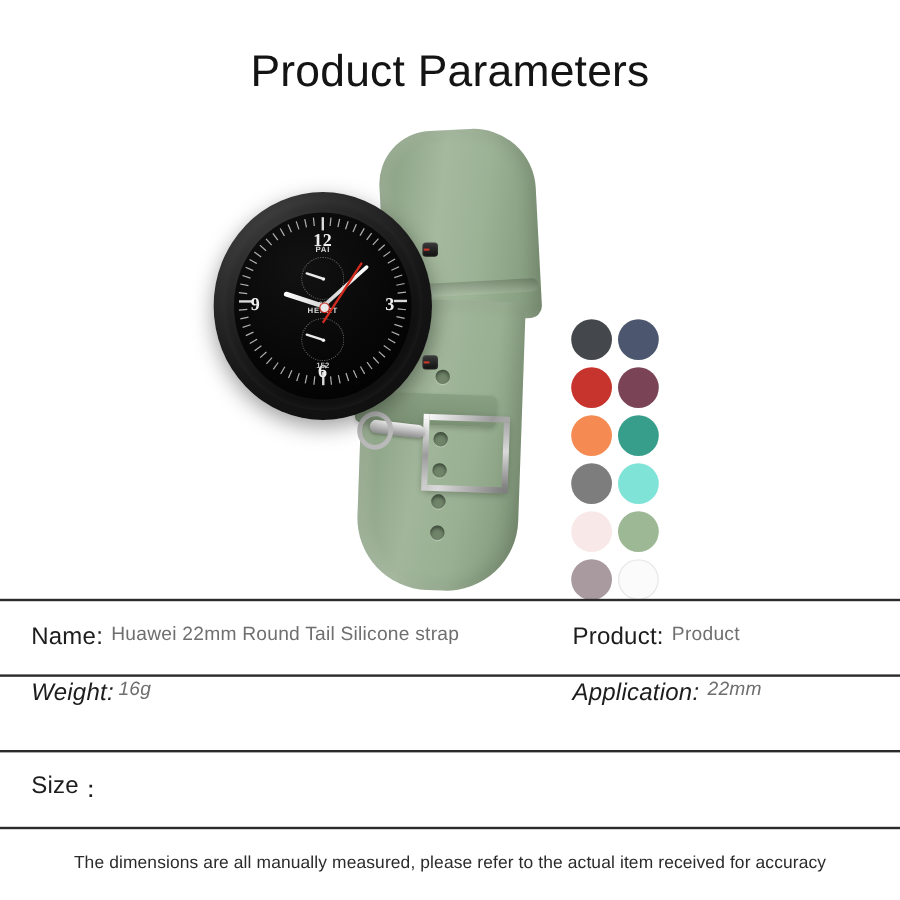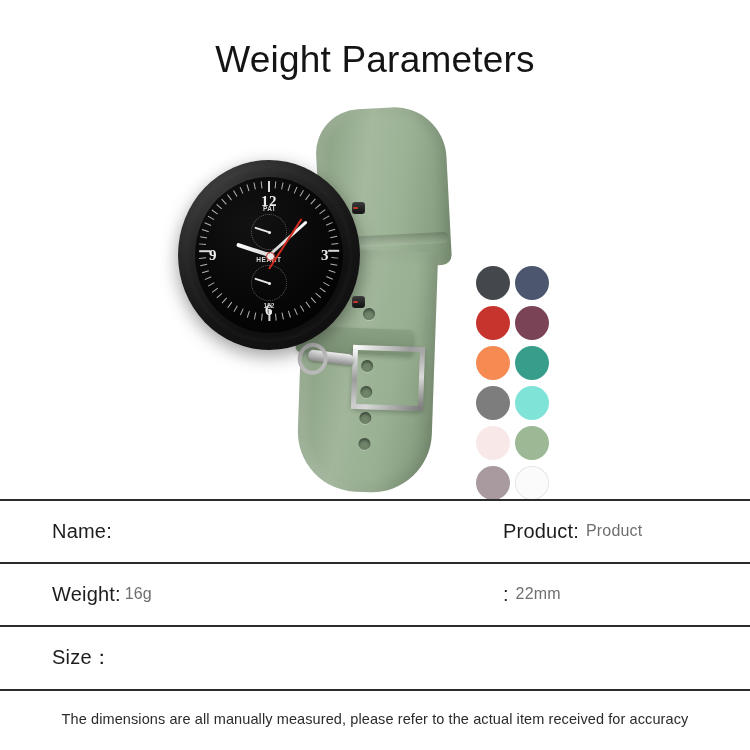--- a/index.html
+++ b/index.html
@@ -341,28 +341,27 @@
 
   .spec-row {
     position: absolute;
     left: 0;
     width: 750px;
     height: 62px;
     display: flex;
     align-items: center;
   }
   .r1 { top: 500px; }
-  .r2 { top: 563px; }
+  .r2 { top: 546px; font-style: italic; }
   .r3 { top: 626px; padding-left: 48px; }
 
   .spec-cell {
     display: flex;
-    align-items: center;
+    align-items: flex-start;
     white-space: nowrap;
-    margin-left: 26px;
   }
   .cell-left  { position: absolute; left: 26px; }
   .cell-right { position: absolute; left: 477px; }
 
   .spec-label {
     font-size: 20px;
     font-weight: 400;
     color: #1d1d1d;
     letter-spacing: .2px;
   }
@@ -385,21 +384,21 @@
     width: 750px;
     text-align: center;
     font-size: 14.5px;
     color: #2b2b2b;
     letter-spacing: .1px;
   }
 </style>
 </head>
 <body style="background: rgb(255, 255, 255);">
 
-<div class="page-title">Weight Parameters</div>
+<div class="page-title">Product Parameters</div>
 
 <div class="product-stage">
 
   <div class="strap-upper"></div>
 
   <div class="strap-lower">
     <div class="strap-holes">
       <i></i>
       <i></i>
       <i></i>
@@ -528,37 +527,39 @@
     <div class="swatch outlined" style="background: rgb(251, 251, 251);"></div>
   </div>
 </div>
 
 <div class="divider d1"></div>
 
 <div class="spec-row r1">
   <div class="spec-cell cell-left">
     <span class="spec-label">Name</span>
     <span class="spec-sep">:</span>
+    <span class="spec-value">Huawei 22mm Round Tail Silicone strap</span>
   </div>
   <div class="spec-cell cell-right">
     <span class="spec-label">Product</span>
     <span class="spec-sep">:</span>
     <span class="spec-value">Product</span>
   </div>
 </div>
 
 <div class="divider d2"></div>
 
 <div class="spec-row r2">
   <div class="spec-cell cell-left">
     <span class="spec-label">Weight</span>
     <span class="spec-sep tight">:</span>
     <span class="spec-value">16g</span>
   </div>
   <div class="spec-cell cell-right">
+    <span class="spec-label">Application</span>
     <span class="spec-sep">:</span>
     <span class="spec-value">22mm</span>
   </div>
 </div>
 
 <div class="divider d3"></div>
 
 <div class="spec-row r3">
   <div class="spec-cell cell-left">
     <span class="spec-label">Size</span>

